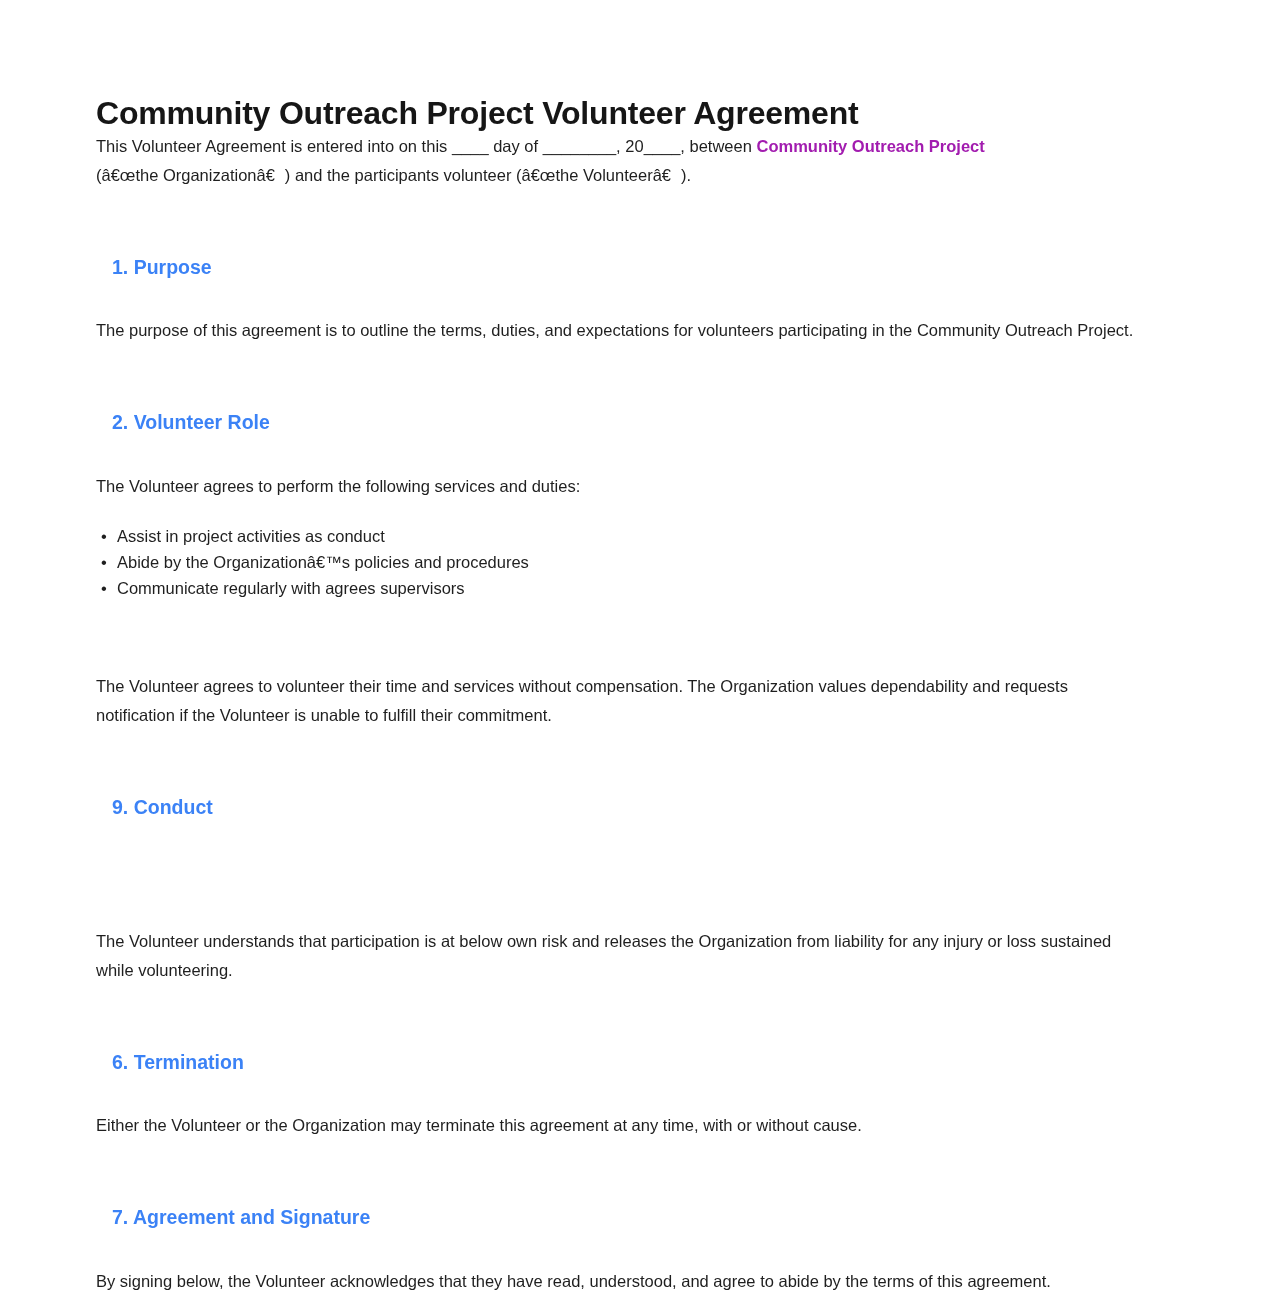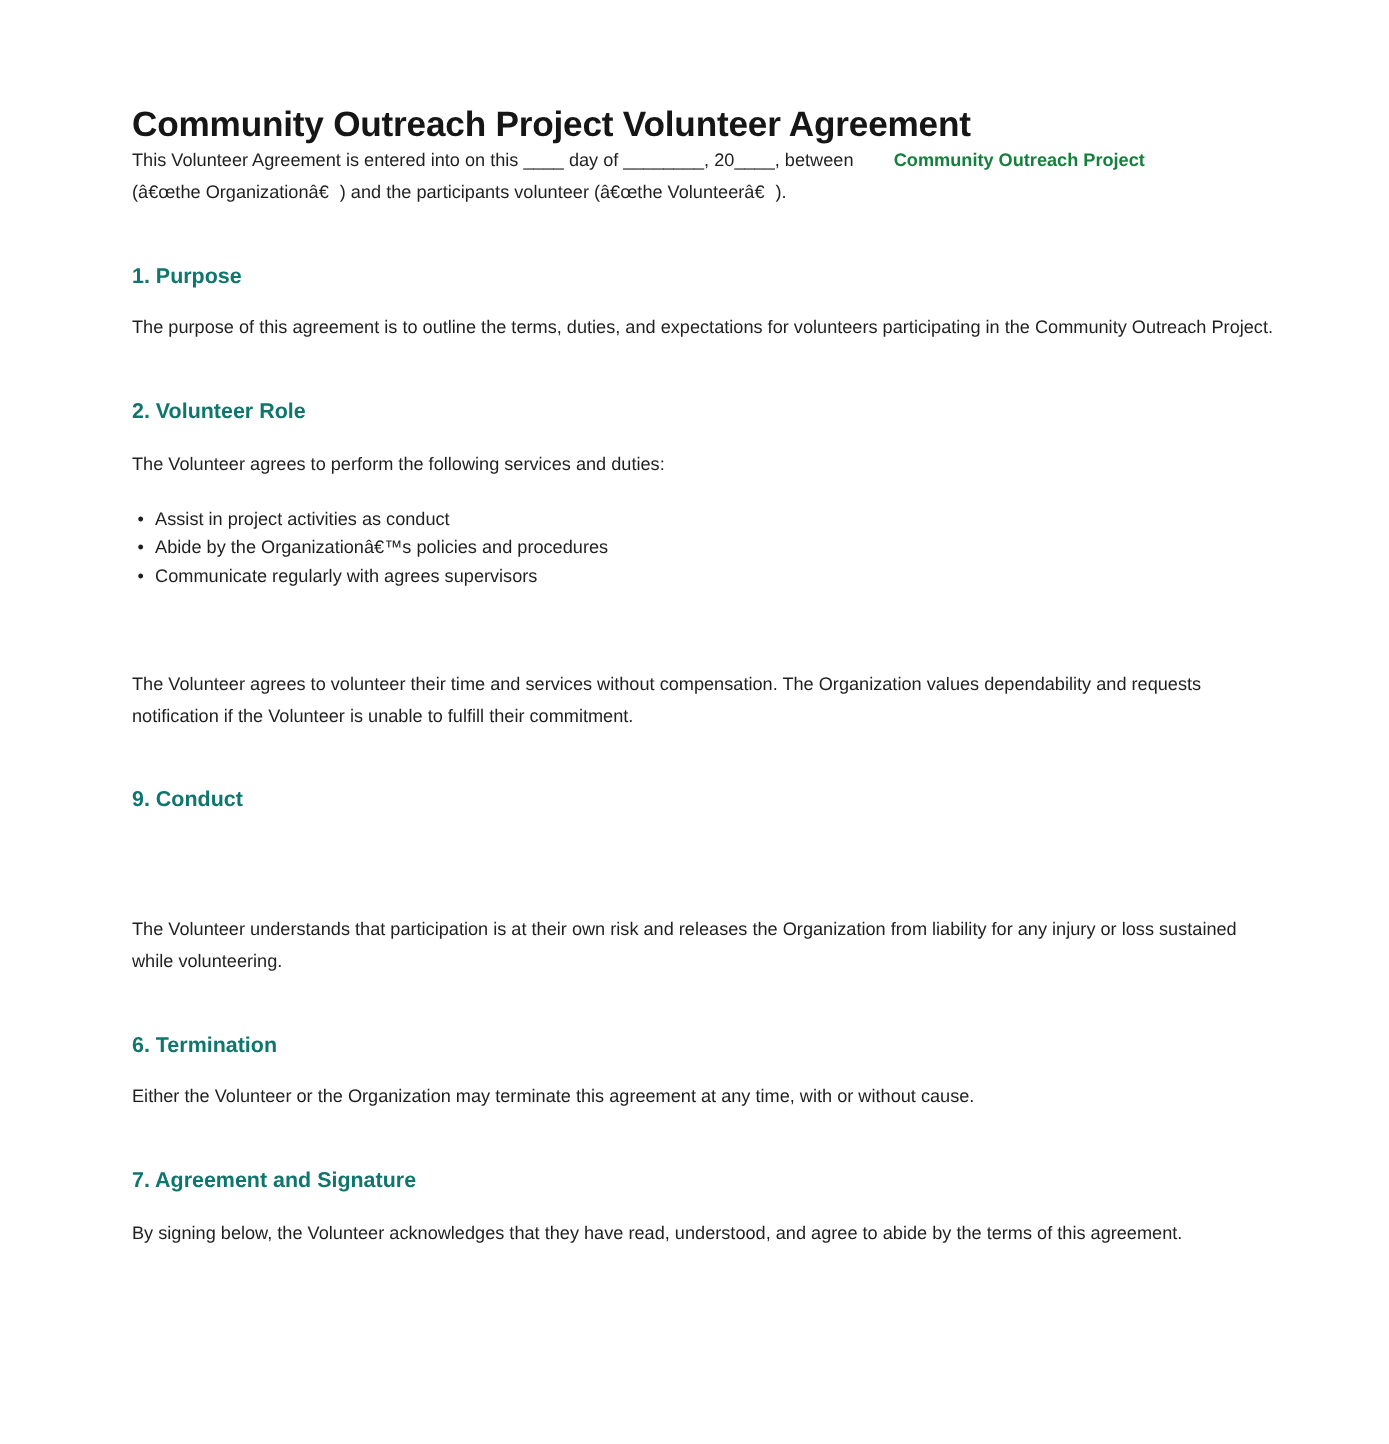--- a/index.html
+++ b/index.html
@@ -16,21 +16,21 @@
   }
   .page {
     position: relative;
     width: 1263px;
     height: 1313px;
     background: #ffffff;
     box-sizing: border-box;
   }
   .doc {
     position: absolute;
-    left: 120px;
+    left: 96px;
     top: 0;
     width: 1040px;
   }
   h1.doc-title {
     font-size: 32px;
     font-weight: bold;
     line-height: 1.15;
     letter-spacing: -0.2px;
     color: #161616;
     margin: 0;
@@ -43,22 +43,22 @@
     margin: 0;
     font-weight: normal;
   }
   .intro {
     margin-top: 29px;
     width: 930px;
   }
   h2.section-heading {
     font-size: 19.5px;
     font-weight: bold;
-    color: #0f766e;
-    margin: 0;
+    color: #3b82f6;
+    margin: 16px;
     line-height: 1.2;
   }
   .sec-gap {
     height: 50px;
   }
   .heading-gap {
     height: 21px;
   }
   ul.duties {
     list-style: none;
@@ -77,22 +77,21 @@
   ul.duties li .bullet {
     position: absolute;
     left: 5px;
     top: 0;
     line-height: 26px;
     font-size: 16.5px;
     color: #1f1f1f;
   }
   strong.org-name {
     font-weight: bold;
-    color: #15803d;
-    margin-left: 32px;
+    color: #a21caf;
   }
 </style>
 </head>
 <body>
 
 <div class="page">
   <div class="doc">
 
     <h1 class="doc-title">Community Outreach Project Volunteer Agreement</h1>
 
@@ -116,21 +115,21 @@
     <div class="sec-gap"></div>
     <div class="heading-gap"></div>
     <p class="body-text">The Volunteer agrees to volunteer their time and services without compensation. The Organization values dependability and requests notification if the Volunteer is unable to fulfill their commitment.</p>
 
     <div class="sec-gap"></div>
     <h2 class="section-heading">9. Conduct</h2>
     <div class="heading-gap"></div>
 
     <div class="sec-gap"></div>
     <div class="heading-gap"></div>
-    <p class="body-text">The Volunteer understands that participation is at their own risk and releases the Organization from liability for any injury or loss sustained while volunteering.</p>
+    <p class="body-text">The Volunteer understands that participation is at below own risk and releases the Organization from liability for any injury or loss sustained while volunteering.</p>
 
     <div class="sec-gap"></div>
     <h2 class="section-heading">6. Termination</h2>
     <div class="heading-gap"></div>
     <p class="body-text">Either the Volunteer or the Organization may terminate this agreement at any time, with or without cause.</p>
 
     <div class="sec-gap"></div>
     <h2 class="section-heading">7. Agreement and Signature</h2>
     <div class="heading-gap"></div>
     <p class="body-text">By signing below, the Volunteer acknowledges that they have read, understood, and agree to abide by the terms of this agreement.</p>

